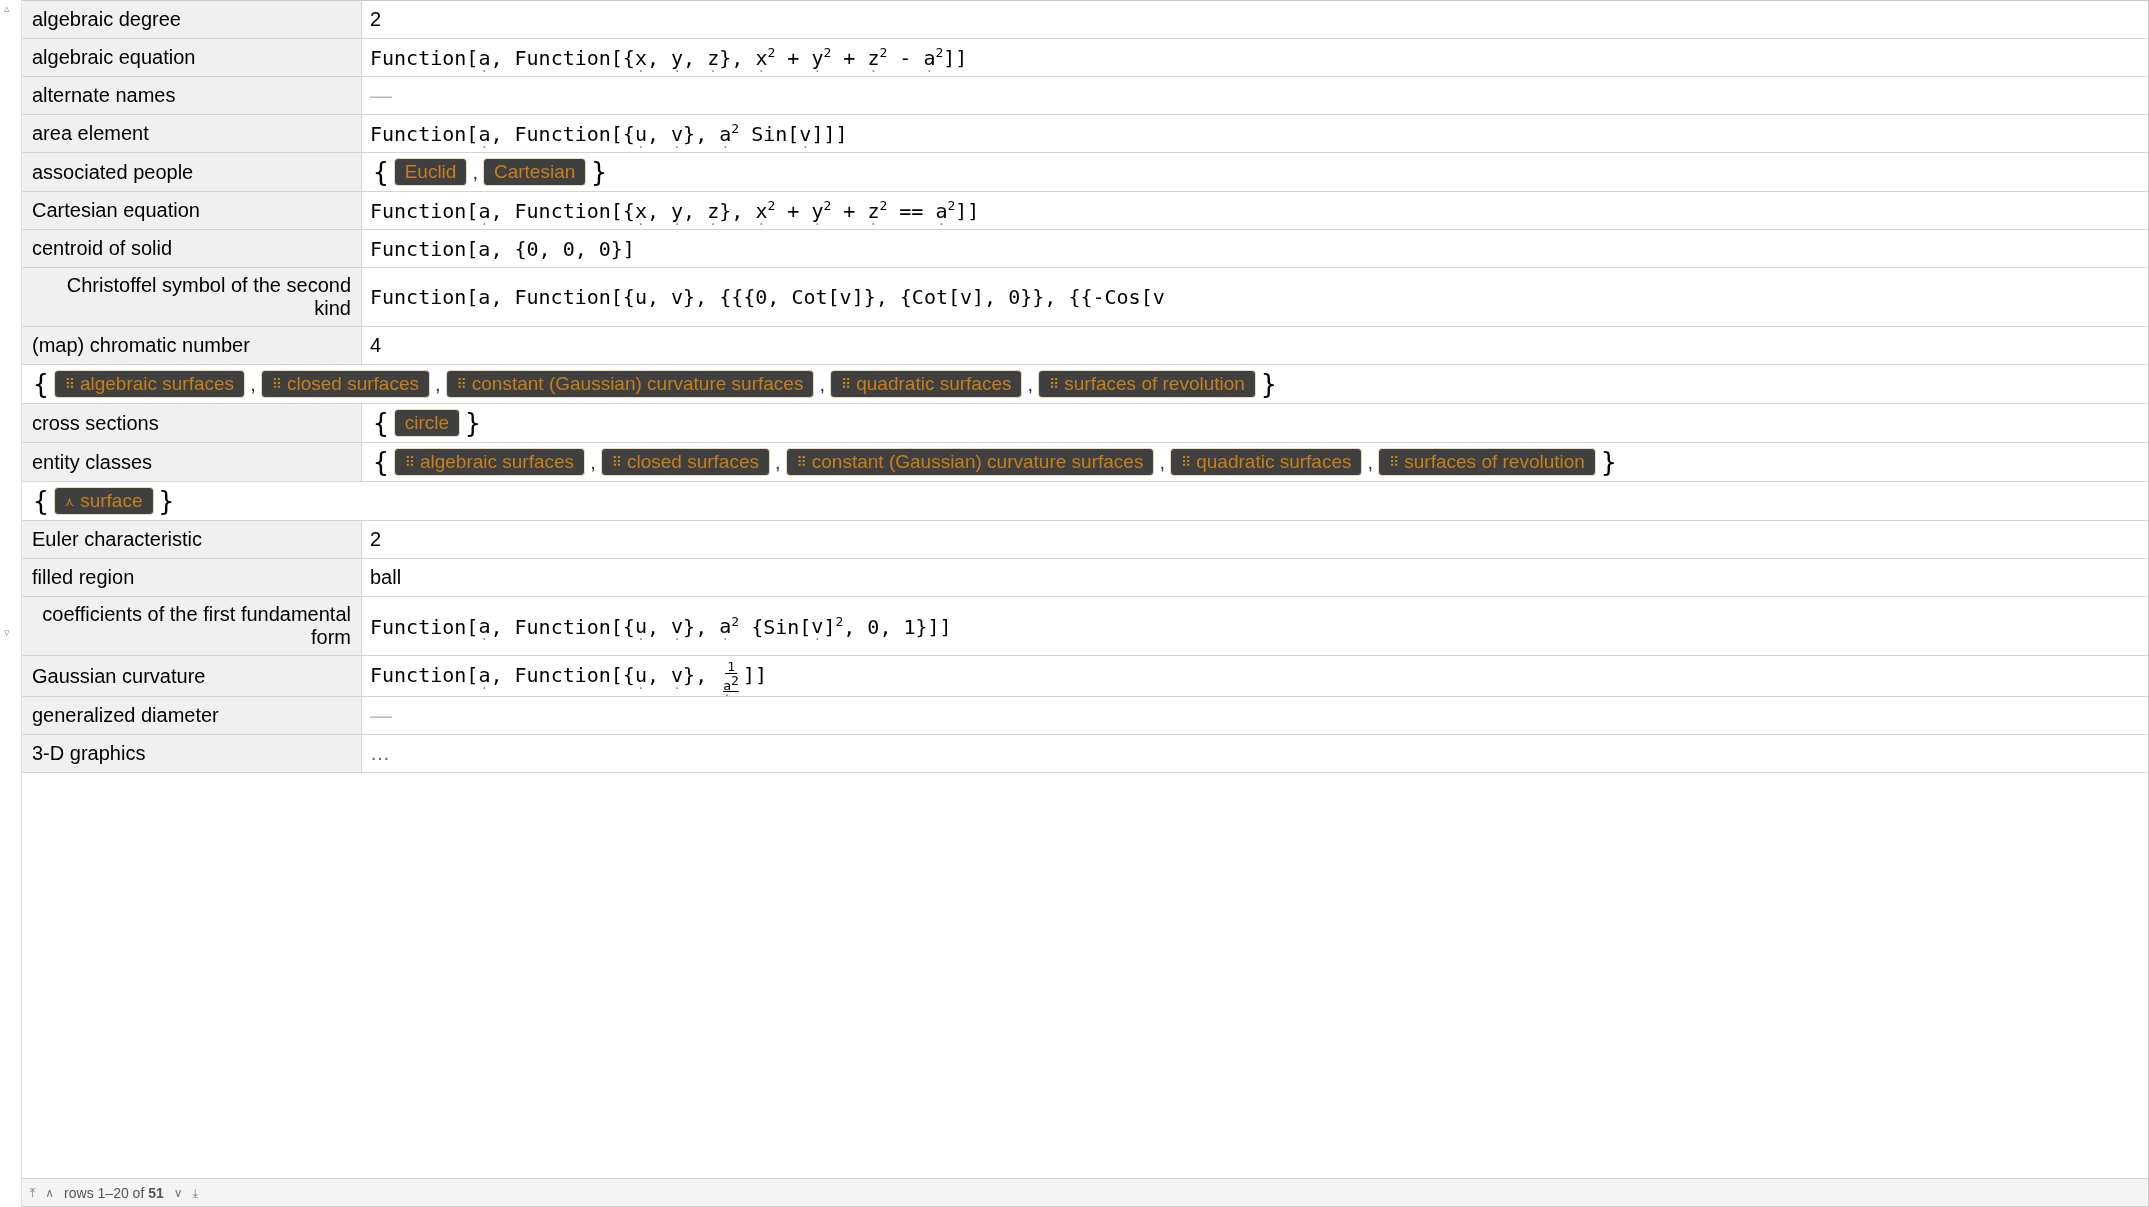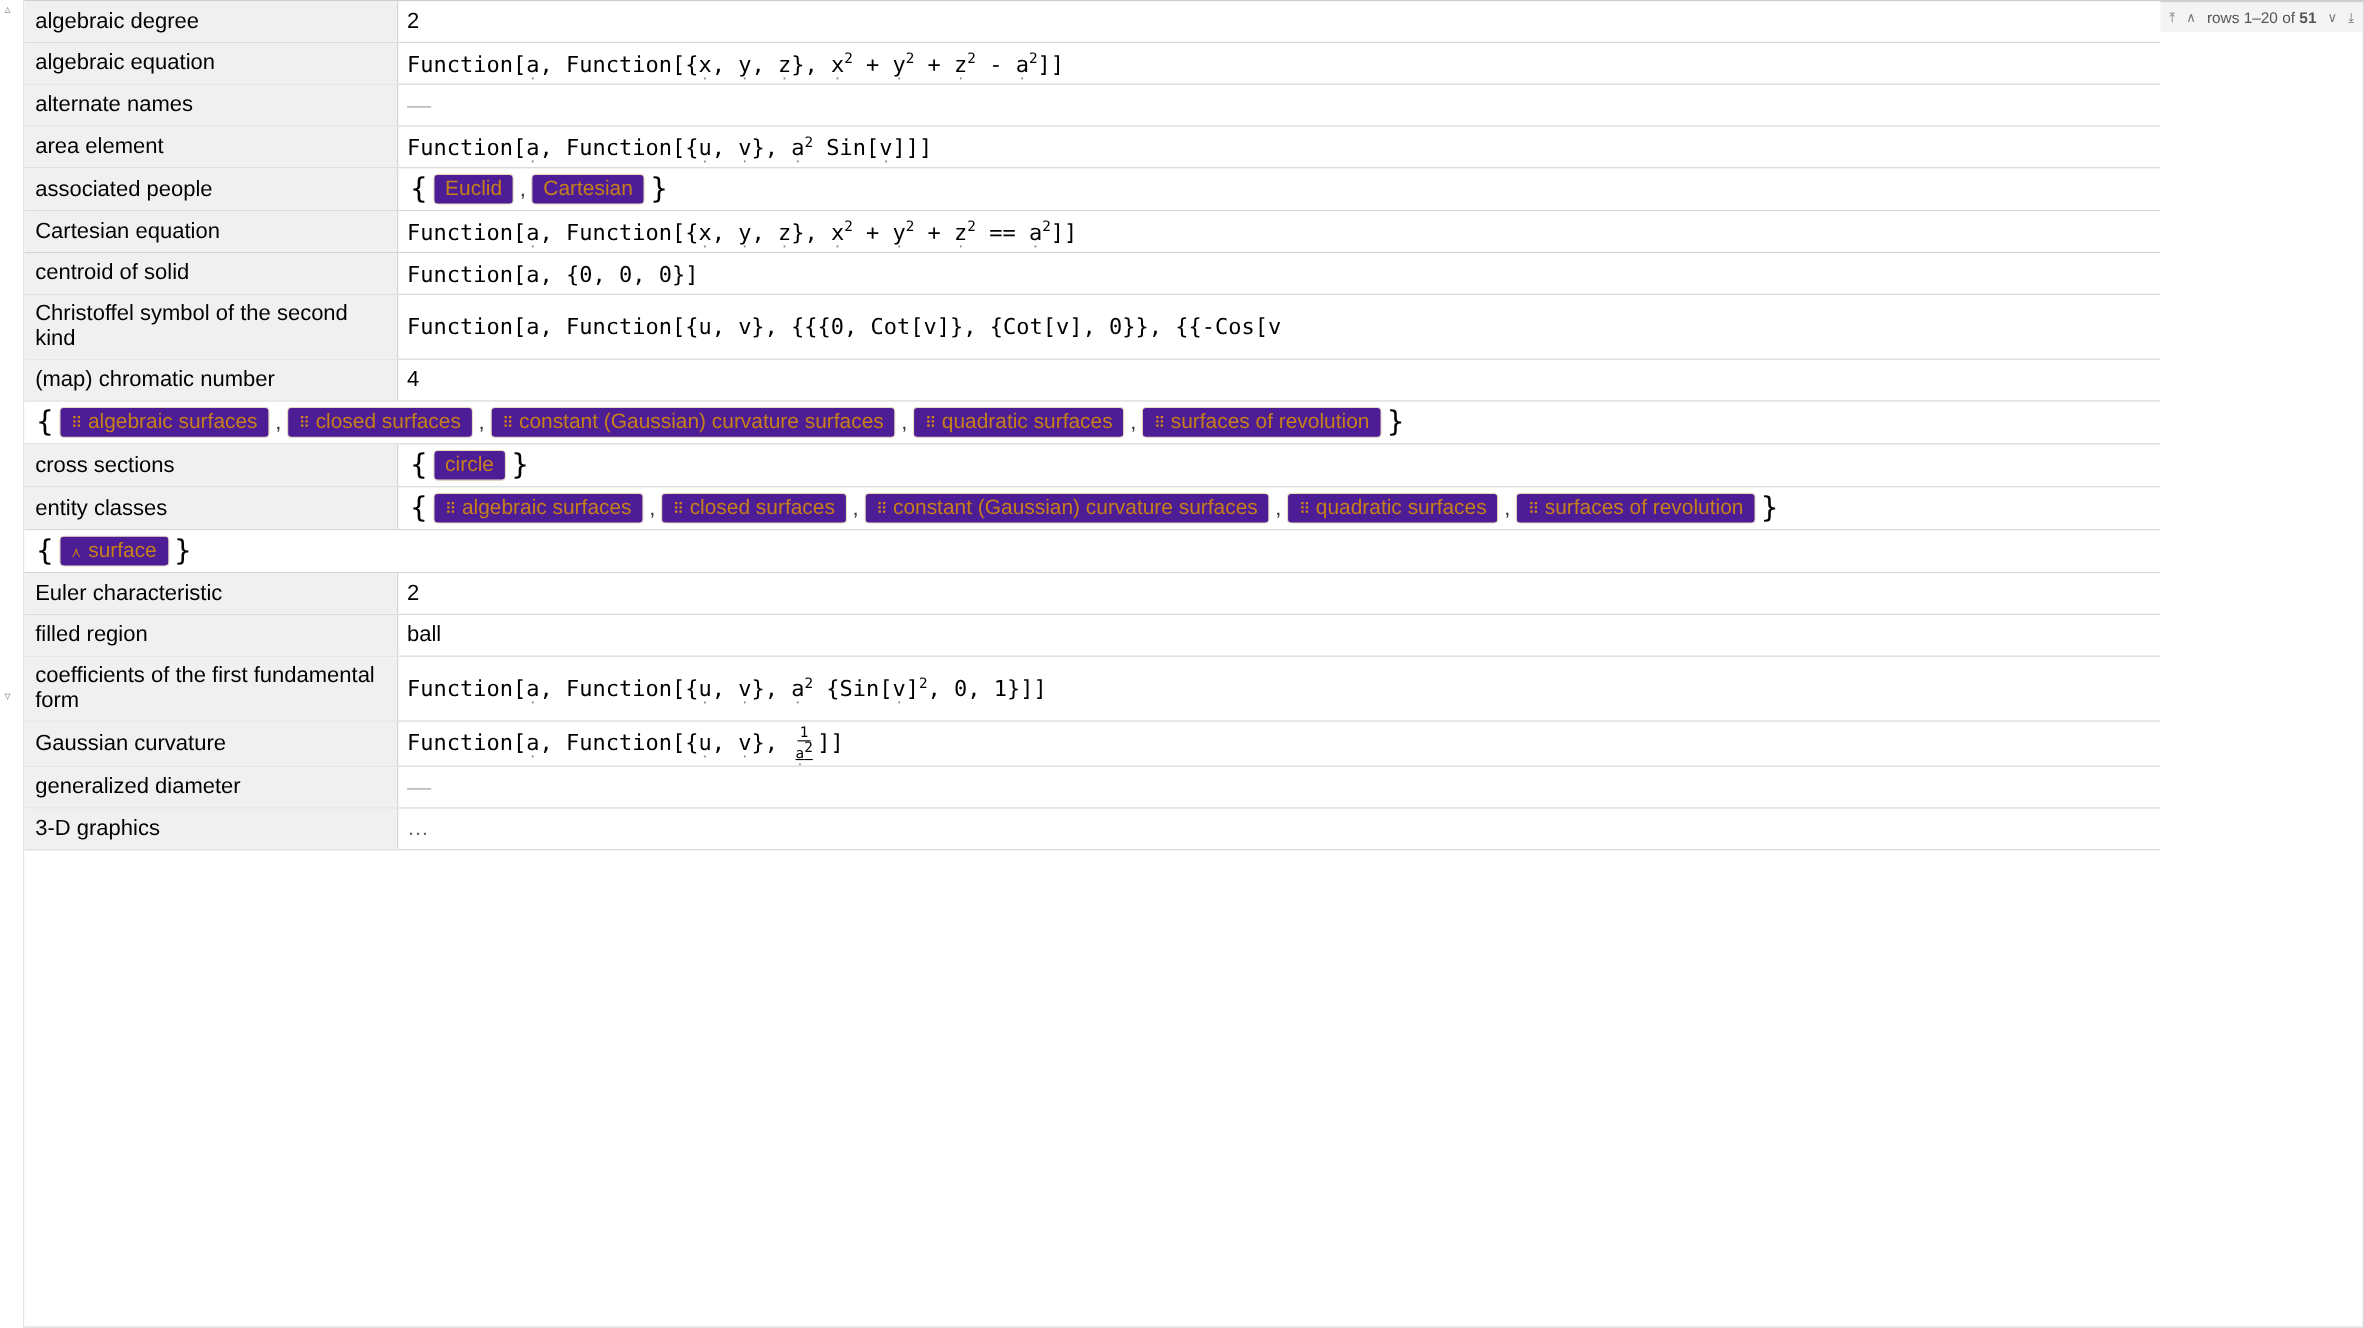--- a/index.html
+++ b/index.html
@@ -25,24 +25,25 @@
     position: absolute;
     left: 4px;
     font-size: 11px;
     color: #999;
   }
   .gutter-triangle.top { top: 2px; }
   .gutter-triangle.bottom { top: 626px; }
   .main {
     flex: 1;
     display: flex;
-    flex-direction: row;
+    flex-direction: column;
     overflow: hidden;
     border: 1px solid #ccc;
     border-left: none;
+    text-align: right;
   }
   .grid {
     flex: 1;
     overflow: hidden;
   }
   .row {
     display: flex;
     border-bottom: 1px solid #d4d4d4;
     align-items: stretch;
     min-height: 38px;
@@ -67,21 +68,21 @@
     white-space: nowrap;
   }
   .code {
     font-family: ui-monospace, "SF Mono", Menlo, Consolas, monospace;
     font-size: 20px;
   }
   .brace { font-family: ui-monospace, Menlo, Consolas, monospace; font-size: 26px; margin: 0 3px; }
   .entity-chip {
     display: inline-flex;
     align-items: center;
-    background: #4c1d95;
+    background: #404040;
     border: 1px solid #e8dcc0;
     border-radius: 4px;
     padding: 2px 10px;
     margin: 0 2px;
     color: #c67f1a;
     font-size: 19px;
     font-weight: 500;
   }
   .entity-chip .dots {
     color: #d68910;

